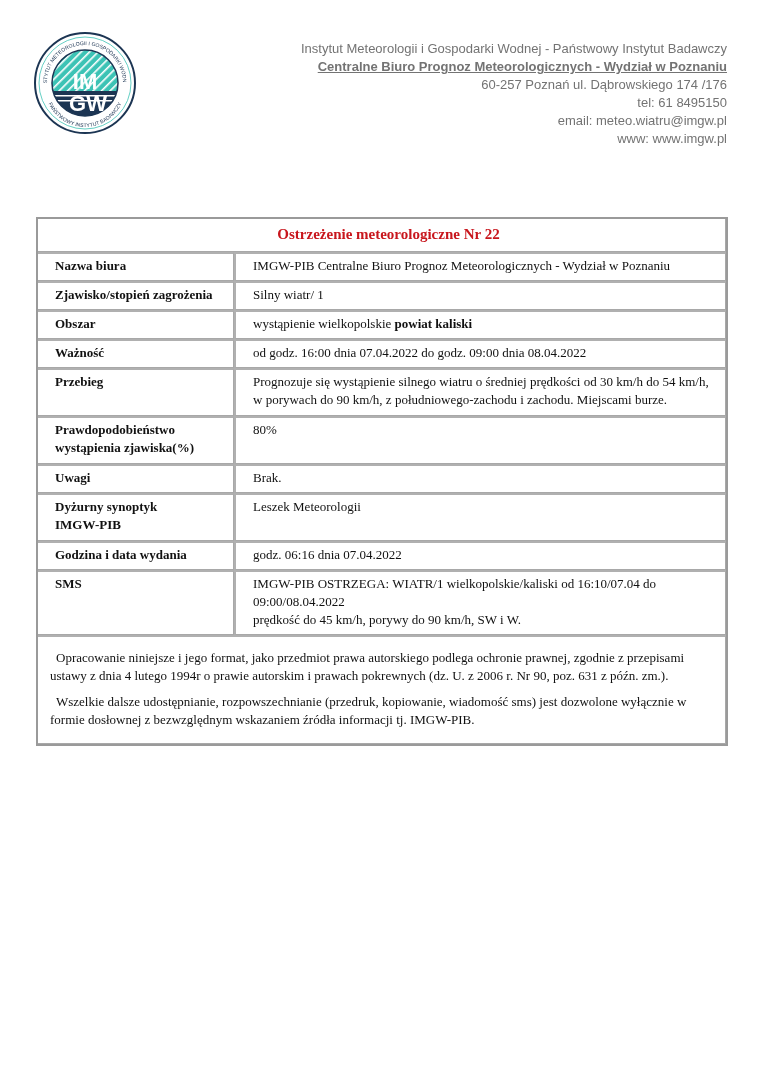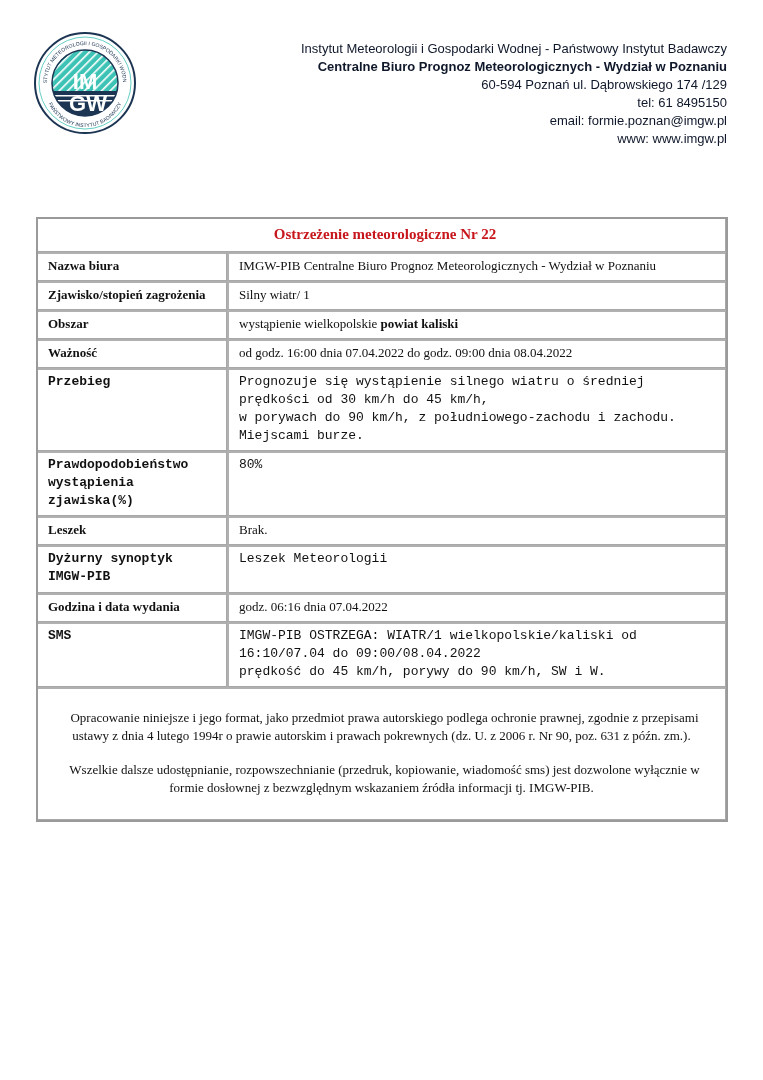--- a/index.html
+++ b/index.html
@@ -5,50 +5,50 @@
     html, body { margin: 0; padding: 0; background: #ffffff; }
     body { width: 763px; height: 1080px; position: relative; overflow: hidden; }
 
     .logo { position: absolute; left: 33px; top: 31px; width: 104px; height: 104px; }
 
     .header-info {
       position: absolute; right: 36px; top: 40px;
       text-align: right;
       font-family: "Liberation Sans", sans-serif;
       font-size: 13px; line-height: 18px;
-      color: #0f172a;
+      color: #737373;
     }
     .header-info .line { display: block; white-space: nowrap; }
-    .header-info .bold { font-weight: bold; }
+    .header-info .bold { font-weight: bold; text-decoration: underline; }
 
     .warning-table {
       position: absolute; left: 36px; top: 217px; width: 692px;
       border-collapse: separate; border-spacing: 0;
       border: 2px solid #9a9a9a;
       font-family: "Liberation Serif", serif;
       font-size: 13px; line-height: 18px; color: #111;
     }
     .warning-table td {
       border: 1px solid #a8a8a8;
       border-left: 2px solid #b0b0b0;
       border-top: 2px solid #b0b0b0;
-      padding: 3px 3px 5px 10px;
+      padding: 3px 3px 5px 17px;
       vertical-align: top;
     }
     .warning-table tr:first-child td { border-top: none; }
     .warning-table td:first-child { border-left: none; }
     .title-cell {
       text-align: center; color: #c8161d; font-weight: bold;
       font-size: 15px; height: 24px; vertical-align: middle !important;
     }
     .label { width: 175px; font-weight: bold; }
     .r1 td { height: 18px; }
-    .r2 td { height: 37px; font-family: Liberation Mono, monospace; }
+    .r2 td { height: 37px; }
     .footer-cell { padding: 4px 4px 6px 4px !important; height: 68px; }
-    .footer-cell p { margin: 16px; text-indent: 6px; text-align: center; }
+    .footer-cell p { margin: 8px; text-indent: 6px; }
   </style>
 </head>
 <body>
 
 <svg class="logo" viewBox="0 0 104 104">
   <defs>
     <clipPath id="inner-clip">
         <circle cx="52" cy="52" r="33"></circle>
       </clipPath>
     <pattern id="stripes" width="6" height="6" patternUnits="userSpaceOnUse" patternTransform="rotate(45)">
@@ -73,23 +73,23 @@
     <textPath href="#ring-top" startOffset="50%" text-anchor="middle">INSTYTUT METEOROLOGII I GOSPODARKI WODNEJ</textPath>
   </text>
   <text font-family="Liberation Sans, sans-serif" font-size="5.2" fill="#1c3553">
     <textPath href="#ring-bottom" startOffset="50%" text-anchor="middle">PAŃSTWOWY INSTYTUT BADAWCZY</textPath>
   </text>
 </svg>
 
 <div class="header-info">
   <span class="line">Instytut Meteorologii i Gospodarki Wodnej - Państwowy Instytut Badawczy</span>
   <span class="line bold">Centralne Biuro Prognoz Meteorologicznych - Wydział w Poznaniu</span>
-  <span class="line">60-594 Poznań ul. Dąbrowskiego 174 /129</span>
+  <span class="line">60-257 Poznań ul. Dąbrowskiego 174 /176</span>
   <span class="line">tel: 61 8495150</span>
-  <span class="line">email: formie.poznan@imgw.pl</span>
+  <span class="line">email: meteo.wiatru@imgw.pl</span>
   <span class="line">www: www.imgw.pl</span>
 </div>
 
 <table class="warning-table">
   <tbody>
       <tr>
     <td colspan="2" class="title-cell">Ostrzeżenie meteorologiczne Nr 22</td>
   </tr>
   <tr class="r1">
     <td class="label">Nazwa biura</td>
@@ -103,33 +103,33 @@
     <td class="label">Obszar</td>
     <td><span>wystąpienie wielkopolskie </span><b>powiat kaliski</b></td>
   </tr>
   <tr class="r1">
     <td class="label">Ważność</td>
     <td>od godz. 16:00 dnia 07.04.2022 do godz. 09:00 dnia 08.04.2022</td>
   </tr>
   <tr class="r2">
     <td class="label">Przebieg</td>
     <td>
-      <span>Prognozuje się wystąpienie silnego wiatru o średniej prędkości od 30 km/h do 45 km/h,</span><br>
+      <span>Prognozuje się wystąpienie silnego wiatru o średniej prędkości od 30 km/h do 54 km/h,</span><br>
       <span>w porywach do 90 km/h, z południowego-zachodu i zachodu. Miejscami burze.</span>
     </td>
   </tr>
   <tr class="r2">
     <td class="label">
       <span>Prawdopodobieństwo</span><br>
       <span>wystąpienia zjawiska(%)</span>
     </td>
     <td>80%</td>
   </tr>
   <tr class="r1">
-    <td class="label">Leszek</td>
+    <td class="label">Uwagi</td>
     <td>Brak.</td>
   </tr>
   <tr class="r2">
     <td class="label">
       <span>Dyżurny synoptyk</span><br>
       <span>IMGW-PIB</span>
     </td>
     <td>Leszek Meteorologii</td>
   </tr>
   <tr class="r1">

